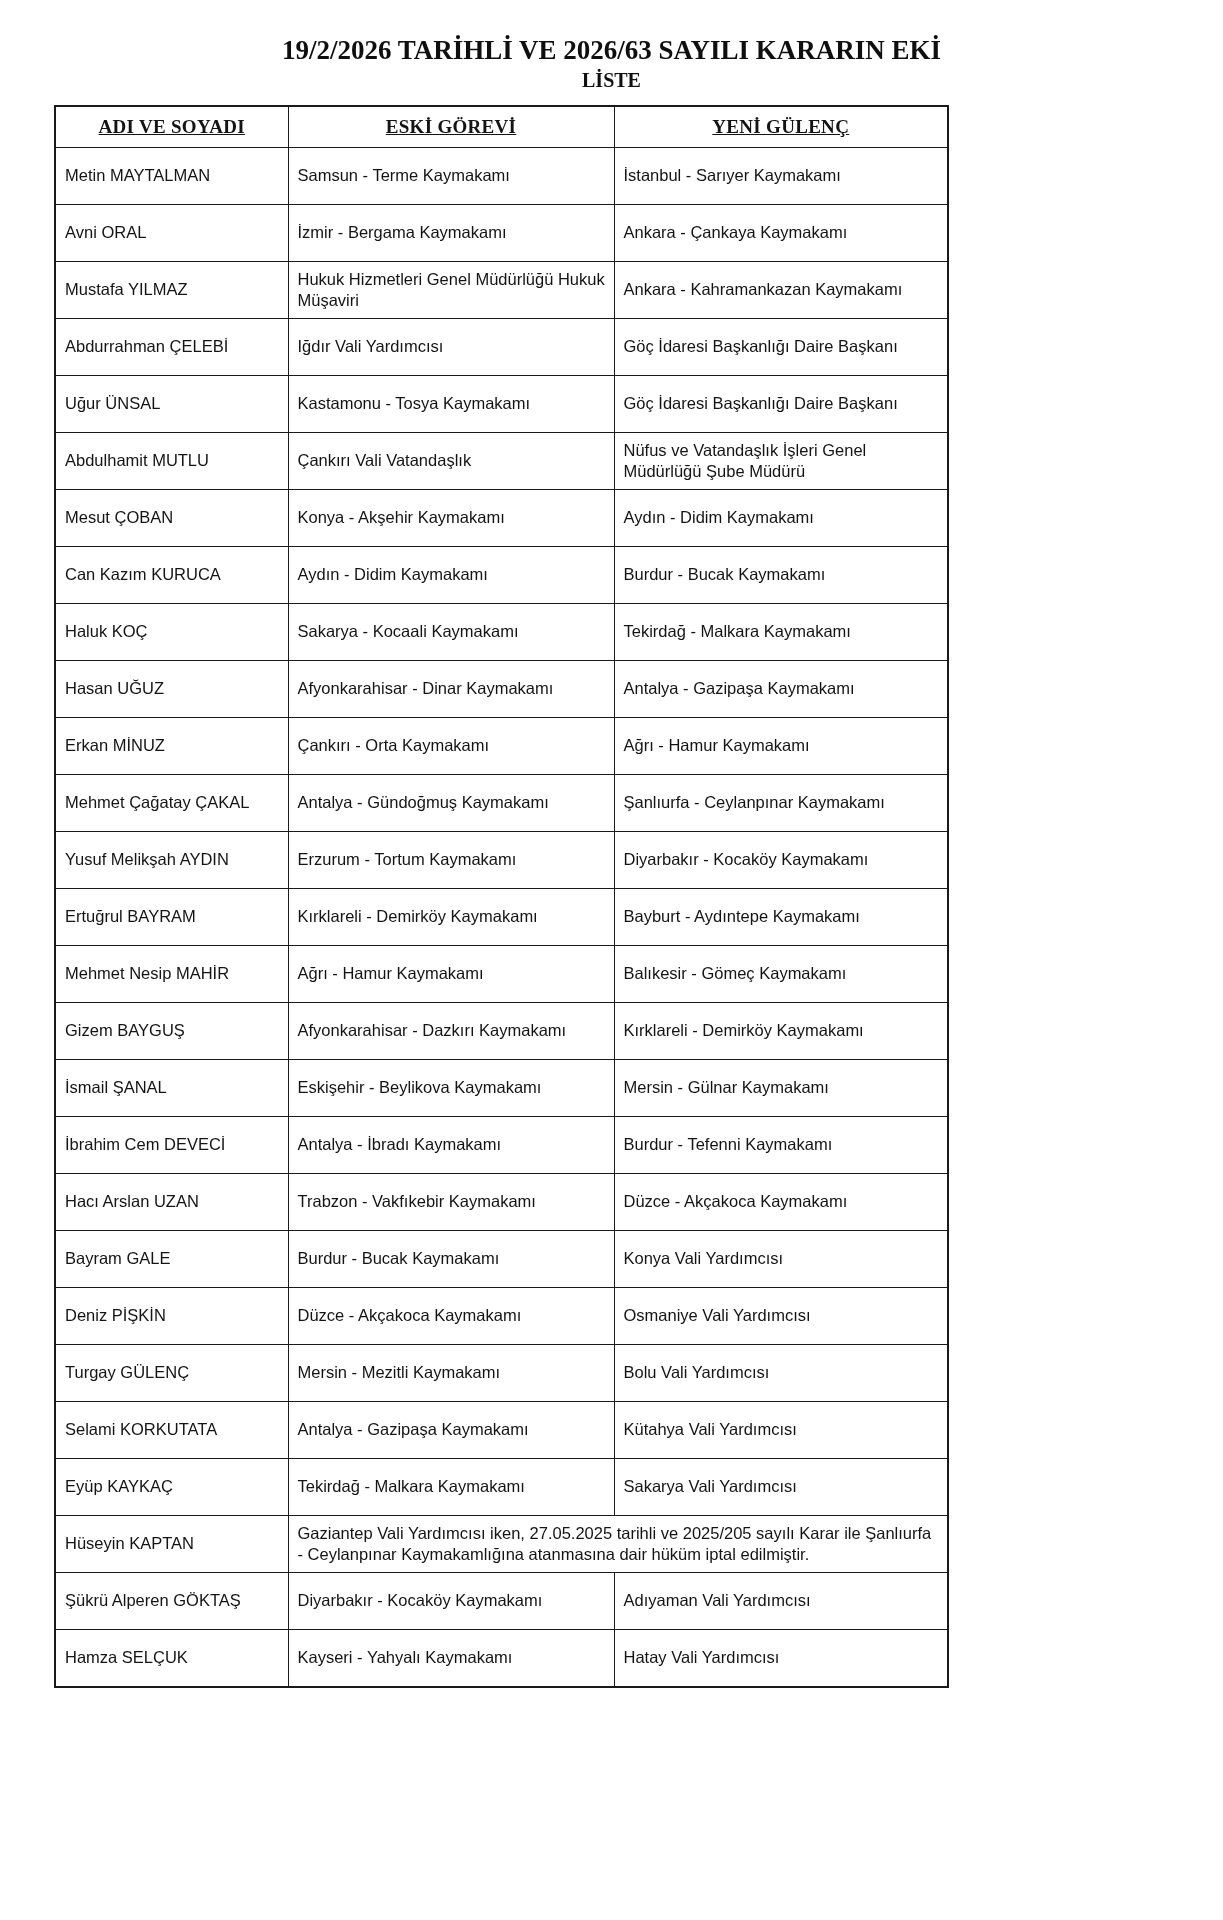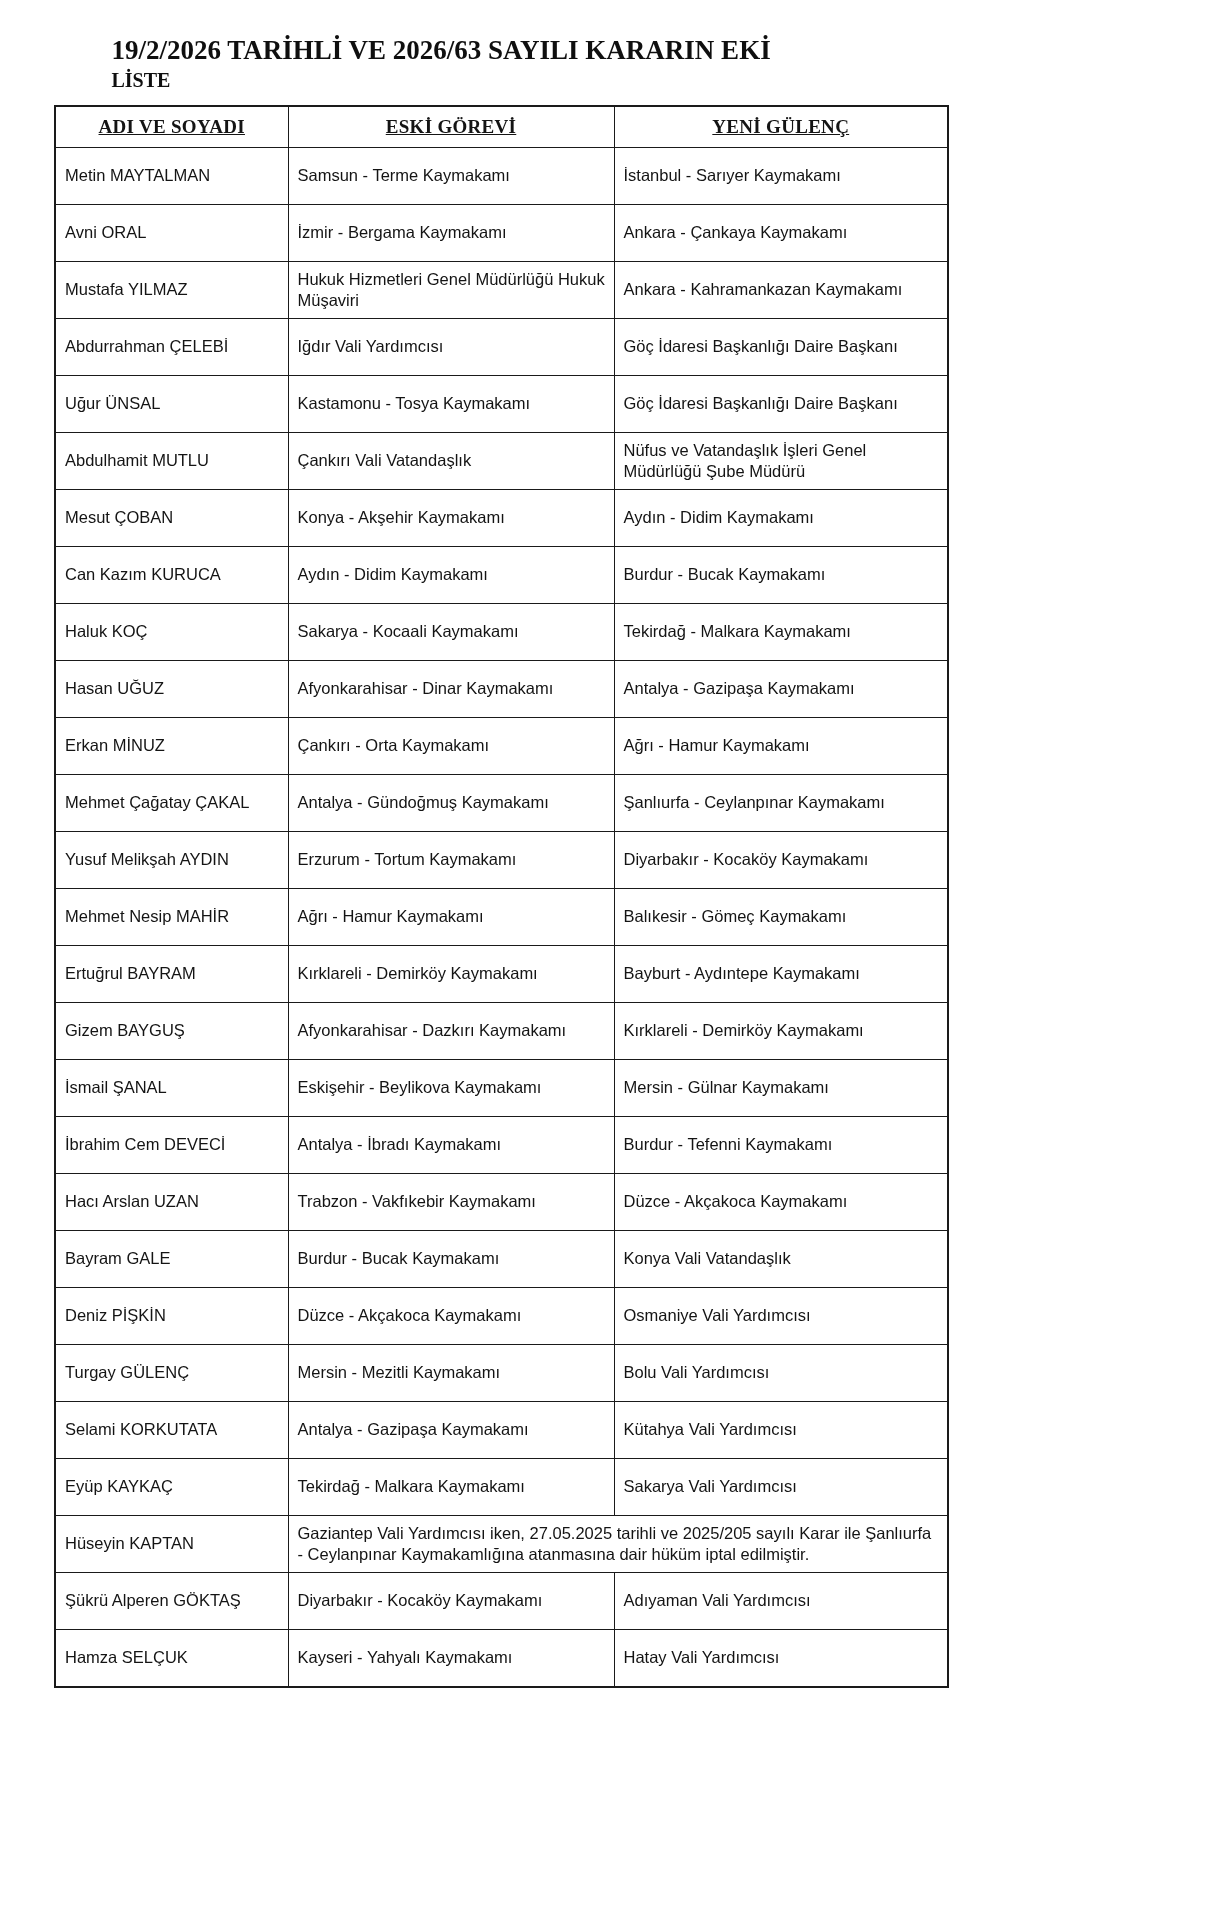--- a/index.html
+++ b/index.html
@@ -20,20 +20,21 @@
     left: 0;
     top: 0;
     width: 1223px;
     height: 1920px;
     background: #ffffff;
   }
   .doc-title {
     width: 1000px;
     margin: 0 auto;
     padding-top: 34px;
+    text-align: center;
     font-family: "Liberation Serif", serif;
     font-weight: bold;
     font-size: 27px;
     line-height: 1.25;
     color: #0f0f0f;
   }
   .doc-title .line2 {
     font-size: 20px;
   }
   table.list {
@@ -156,30 +157,30 @@
           <td class="name-cell">Mehmet Çağatay ÇAKAL</td>
           <td>Antalya - Gündoğmuş Kaymakamı</td>
           <td>Şanlıurfa - Ceylanpınar Kaymakamı</td>
         </tr>
         <tr>
           <td class="name-cell">Yusuf Melikşah AYDIN</td>
           <td>Erzurum - Tortum Kaymakamı</td>
           <td>Diyarbakır - Kocaköy Kaymakamı</td>
         </tr>
         <tr>
+          <td class="name-cell">Ertuğrul BAYRAM</td>
+          <td>Kırklareli - Demirköy Kaymakamı</td>
+          <td>Bayburt - Aydıntepe Kaymakamı</td>
+        </tr>
+        <tr>
           <td class="name-cell">Mehmet Nesip MAHİR</td>
           <td>Ağrı - Hamur Kaymakamı</td>
           <td>Balıkesir - Gömeç Kaymakamı</td>
         </tr>
         <tr>
-          <td class="name-cell">Ertuğrul BAYRAM</td>
-          <td>Kırklareli - Demirköy Kaymakamı</td>
-          <td>Bayburt - Aydıntepe Kaymakamı</td>
-        </tr>
-        <tr>
           <td class="name-cell">Gizem BAYGUŞ</td>
           <td>Afyonkarahisar - Dazkırı Kaymakamı</td>
           <td>Kırklareli - Demirköy Kaymakamı</td>
         </tr>
         <tr>
           <td class="name-cell">İsmail ŞANAL</td>
           <td>Eskişehir - Beylikova Kaymakamı</td>
           <td>Mersin - Gülnar Kaymakamı</td>
         </tr>
         <tr>
@@ -188,21 +189,21 @@
           <td>Burdur - Tefenni Kaymakamı</td>
         </tr>
         <tr>
           <td class="name-cell">Hacı Arslan UZAN</td>
           <td>Trabzon - Vakfıkebir Kaymakamı</td>
           <td>Düzce - Akçakoca Kaymakamı</td>
         </tr>
         <tr>
           <td class="name-cell">Bayram GALE</td>
           <td>Burdur - Bucak Kaymakamı</td>
-          <td>Konya Vali Vatandaşlık</td>
+          <td>Konya Vali Yardımcısı</td>
         </tr>
         <tr>
           <td class="name-cell">Deniz PİŞKİN</td>
           <td>Düzce - Akçakoca Kaymakamı</td>
           <td>Osmaniye Vali Yardımcısı</td>
         </tr>
         <tr>
           <td class="name-cell">Turgay GÜLENÇ</td>
           <td>Mersin - Mezitli Kaymakamı</td>
           <td>Bolu Vali Yardımcısı</td>

